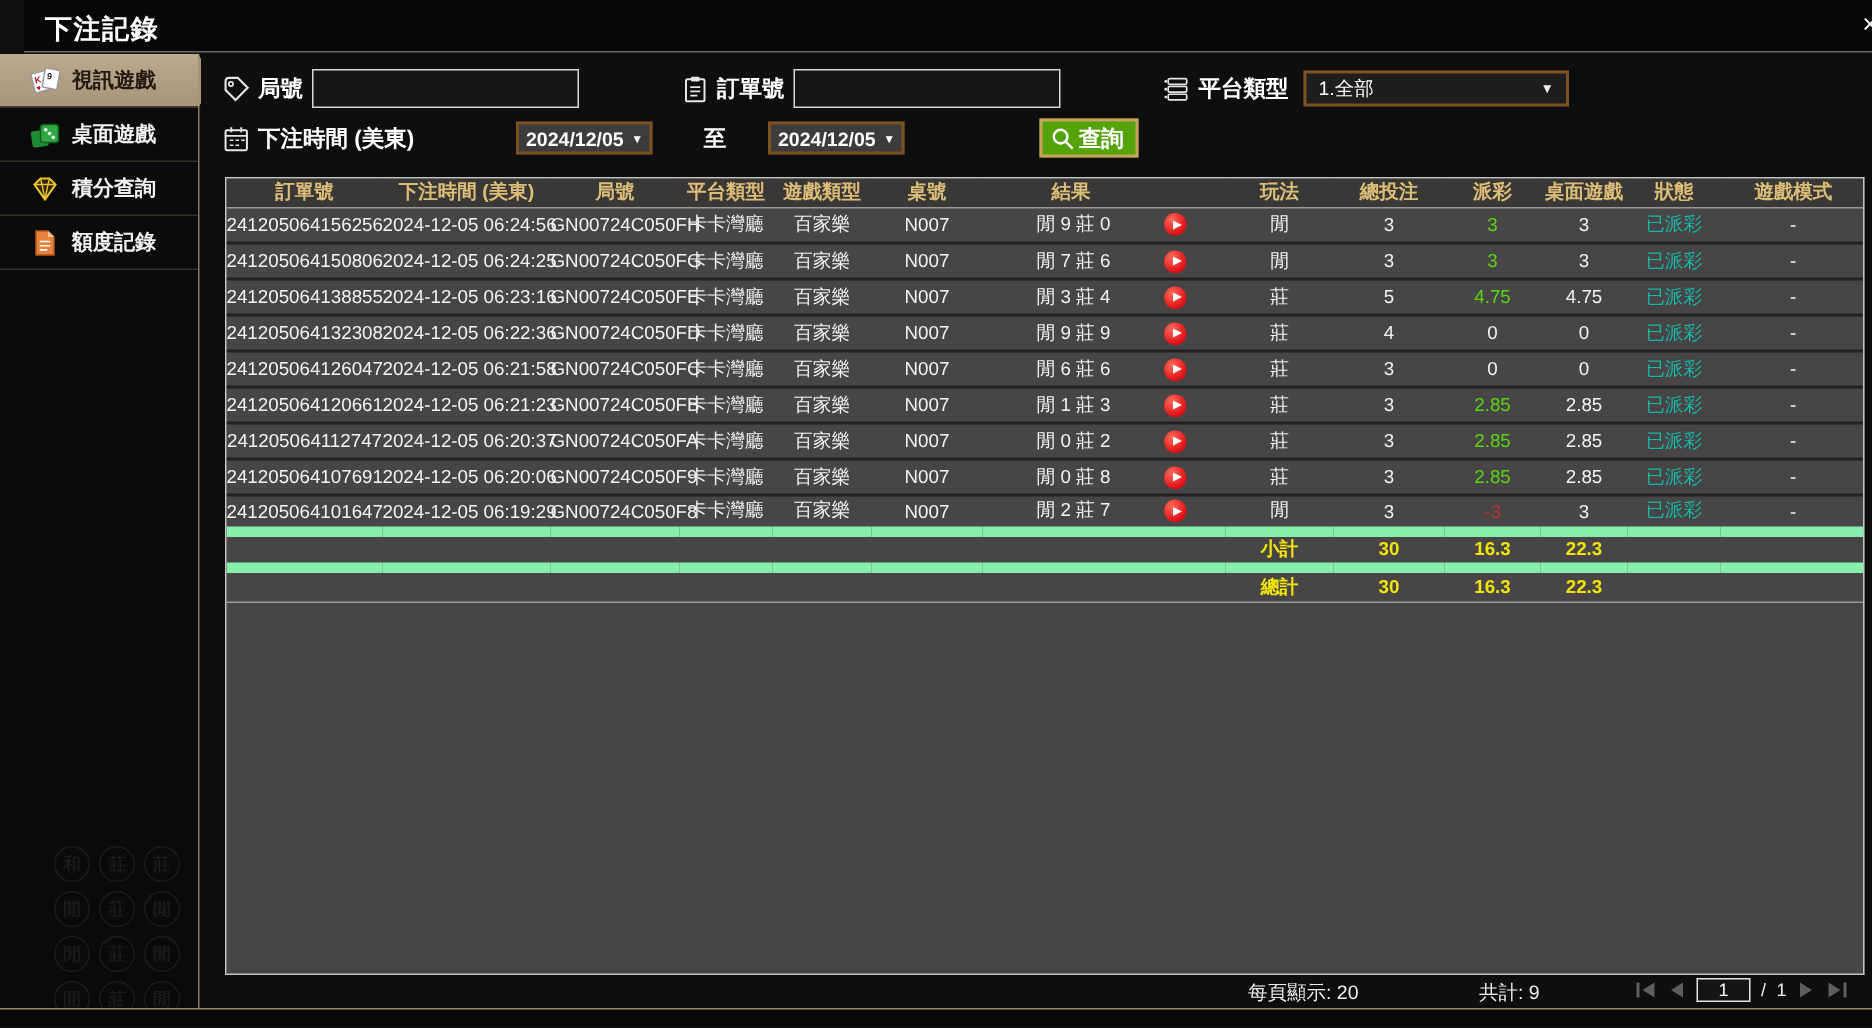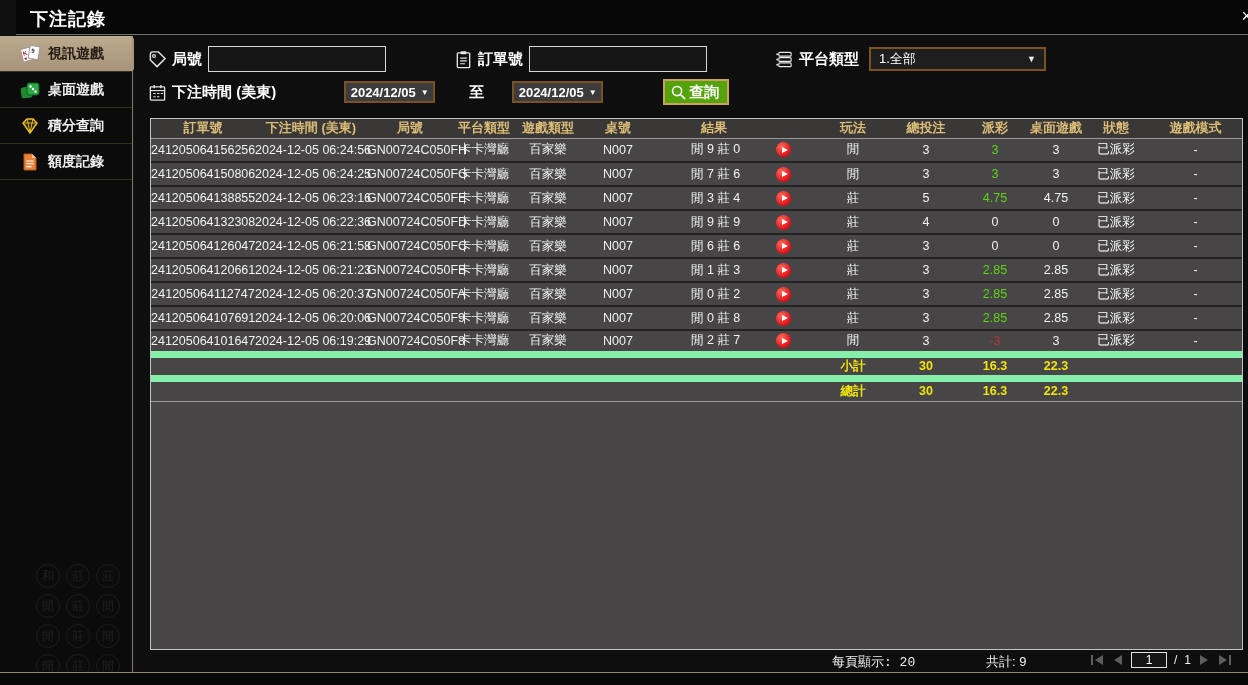--- a/index.html
+++ b/index.html
@@ -42,27 +42,27 @@
   th{height:19px;background:#3a3836;color:#dcbd78;font-size:13px;font-weight:bold;border-bottom:1px solid #979797;padding:0;white-space:nowrap;}
   th.col6{text-align:left;padding-left:46px;}
   td{height:24px;color:#f2f2f2;font-size:12.5px;text-align:center;padding:0;white-space:nowrap;border-bottom:2px solid #232120;}
   .result-cell{text-align:left;}
   .result-inner{display:flex;align-items:center;padding:0 26px 0 36px;}
   .play-btn{margin-left:auto;width:15px;height:15px;border-radius:50%;background:radial-gradient(circle at 35% 30%,#ff6a5a,#e00f16 70%);display:flex;align-items:center;justify-content:center;cursor:pointer;}
   .play-btn i{display:block;width:0;height:0;border-left:6px solid #fff;border-top:3.5px solid transparent;border-bottom:3.5px solid transparent;margin-left:2px;}
   .v-green{color:#5bd414;}
   .v-red{color:#b23535;}
   .v-white{color:#f2f2f2;}
-  .status-green{color:#ffffff;margin-top:24px;}
+  .status-green{color:#14b8a6;margin-top:24px;}
   tr.summary td{color:#f0e40a;font-weight:bold;border-bottom:1px solid #9a9a9a;border-top:0;height:23px;}
   tr.summary{border-top:7px solid #86efac;}
 
   
   .footerbar{position:absolute;left:0;right:0;bottom:0;height:22px;color:#eee;font-size:13px;}
-  .fb-pagesize{position:absolute;left:698px;top:3px;font-family:Liberation Mono, monospace;}
+  .fb-pagesize{position:absolute;left:698px;top:3px;}
   .fb-total{position:absolute;left:852px;top:3px;}
   .pager{position:absolute;right:16px;top:2px;display:flex;align-items:center;gap:7px;}
   .pager svg{display:block;}
   .page-box{width:36px;height:16px;border:1px solid #e3e3e3;background:#151515;color:#fff;font-size:12px;text-align:center;line-height:15px;}
   .page-sep{font-size:12px;color:#eee;}
 
   .bottomstrip{position:absolute;left:0;right:0;bottom:0;height:13px;background:#080808;border-top:1px solid #9a8a62;}
 </style>
 </head>
 <body>
@@ -187,21 +187,21 @@
       <span class="flabel">下注時間 (美東)</span>
       <div class="datebox" style="margin-left:62px">
         <span>2024/12/05</span>
         <span class="dd">▼</span>
       </div>
       <span class="to-label" style="margin:0 28px 0 34px">至</span>
       <div class="datebox">
         <span>2024/12/05</span>
         <span class="dd">▼</span>
       </div>
-      <button class="search-btn" style="margin-left:60px">
+      <button class="search-btn" style="margin-left:90px">
         <svg width="17" height="17" viewBox="0 0 18 18">
             <circle cx="7.5" cy="7.5" r="4.8" fill="none" stroke="#fff" stroke-width="1.7"></circle>
             <path d="M11.2 11.2 L16 16" stroke="#fff" stroke-width="1.7"></path>
           </svg>
         <span>查詢</span>
       </button>
     </div>
 
     <div class="table-wrap">
       <table>

